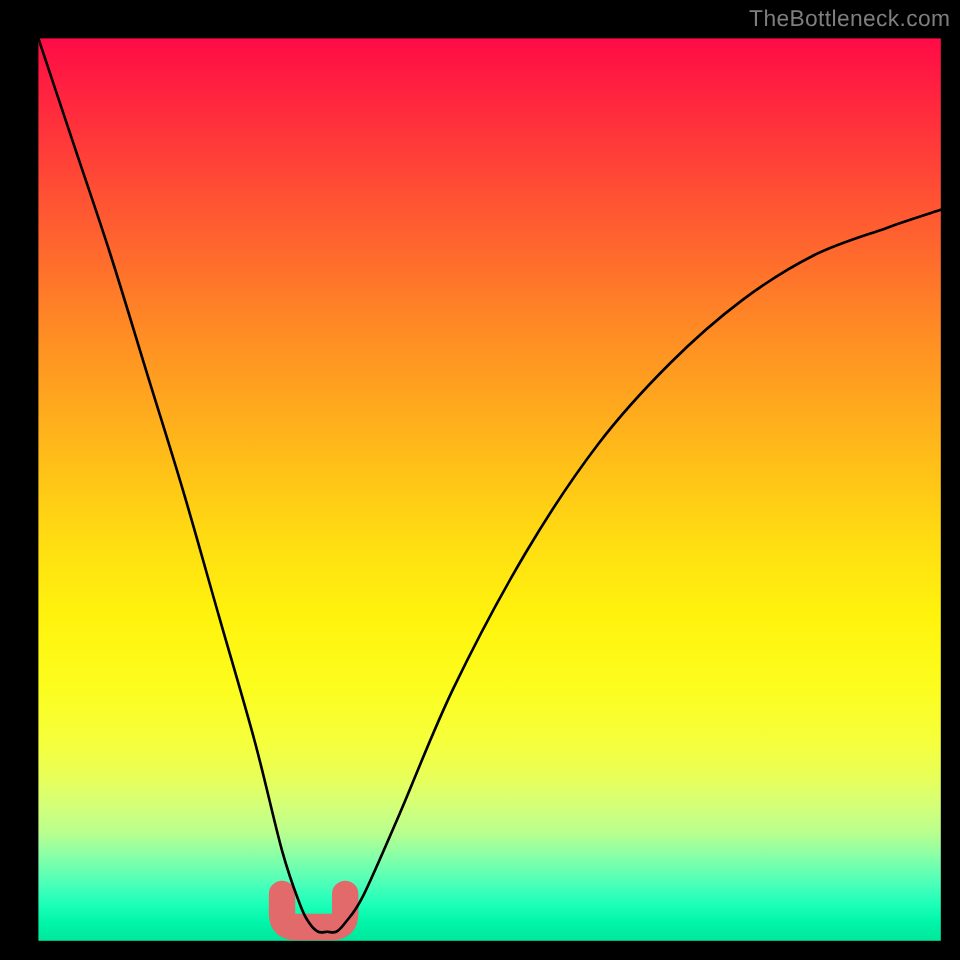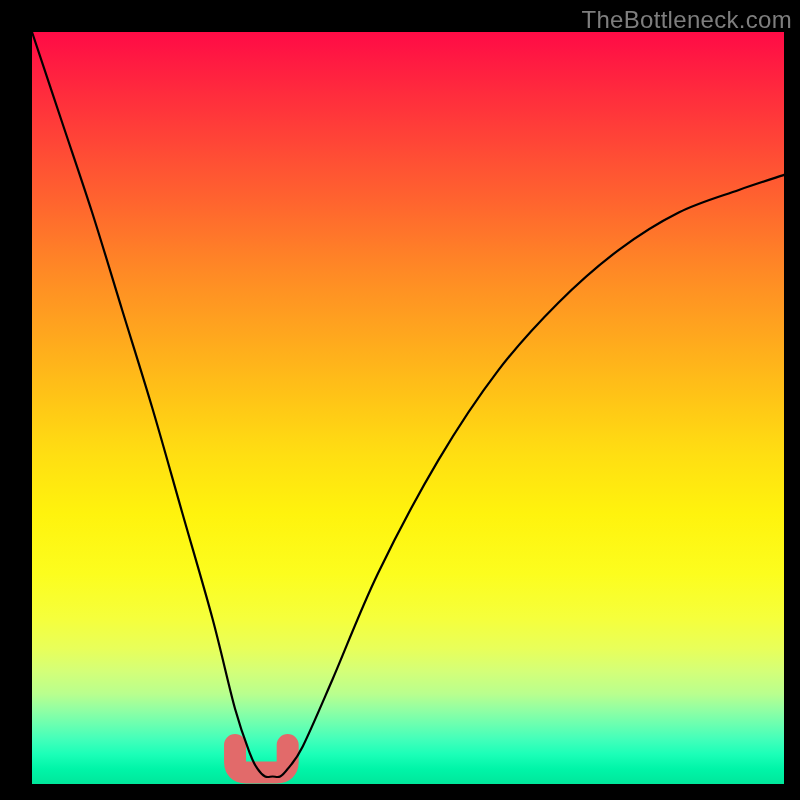--- a/index.html
+++ b/index.html
@@ -47,21 +47,21 @@
       #1cffb8 96%,
       #00f5a8 98%,
       #00e79b 100%
     );
   }
   .watermark {
     position: absolute;
     top: 6px;
     right: 8px;
     color: #7e7e7e;
-    font-size: 24px;
+    font-size: 19px;
     font-weight: 400;
     letter-spacing: 0.3px;
     user-select: none;
   }
   svg.curve {
     position: absolute;
     left: 0;
     top: 0;
     width: 752px;
     height: 752px;

